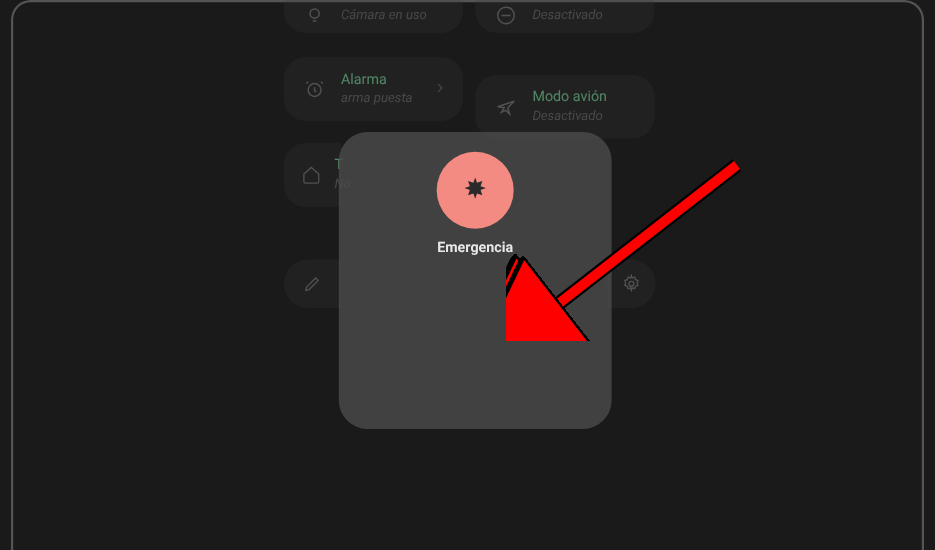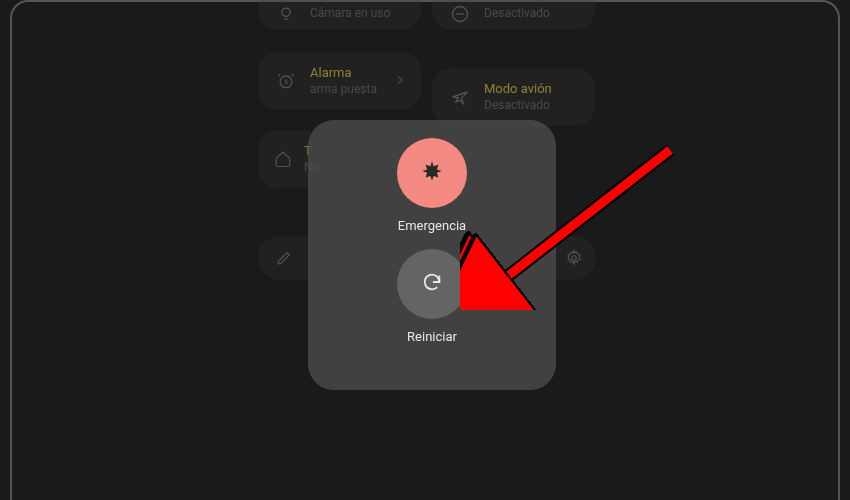--- a/index.html
+++ b/index.html
@@ -49,25 +49,26 @@
       color: #888;
     }
     .tile-text {
       display: flex;
       flex-direction: column;
       color: #888;
       font-size: 13px;
       line-height: 1.3;
     }
     .tile-title {
-      color: #fde047;
+      color: #86efac;
     }
     .tile-subtitle {
       color: #777;
       font-size: 12px;
+      font-style: italic;
     }
     .tile-chevron {
       position: absolute;
       right: 14px;
       color: #777;
     }
     .tile-camera { top: -5px; left: 258px; width: 163px; height: 35px; border-radius: 0 0 20px 20px; padding-top: 2px; }
     .tile-dnd { top: -5px; left: 432px; width: 163px; height: 35px; border-radius: 0 0 20px 20px; padding-top: 2px; }
     .tile-alarm { top: 52px; left: 258px; width: 163px; height: 58px; }
     .tile-airplane { top: 68px; left: 432px; width: 163px; height: 58px; }
@@ -112,21 +113,21 @@
       background: #f48b82;
       color: #2a2a2a;
     }
     .btn-gray {
       background: rgba(130, 130, 130, 0.55);
       color: #e8e8e8;
     }
     .power-label {
       color: #e8e8e8;
       font-size: 13px;
-      font-weight: 400;
+      font-weight: 700;
     }
     .row2 {
       margin-top: 16px;
       justify-content: center;
     }
     .arrow-annotation {
       position: absolute;
       top: 130px;
       left: 460px;
       pointer-events: none;
@@ -230,33 +231,20 @@
       <div class="power-button btn-emergency">
         <span>
           <svg width="26" height="26" viewBox="0 0 24 24" fill="currentColor">
               <path d="M12 3l1.5 4.5L18 6l-1.5 4.5L21 12l-4.5 1.5L18 18l-4.5-1.5L12 21l-1.5-4.5L6 18l1.5-4.5L3 12l4.5-1.5L6 6l4.5 1.5z"></path>
             </svg>
         </span>
       </div>
       <span class="power-label">Emergencia</span>
     </div>
   </div>
-  <div class="power-row row2">
-    <div class="power-item">
-      <div class="power-button btn-gray">
-        <span>
-          <svg width="22" height="22" viewBox="0 0 24 24" fill="none" stroke="currentColor" stroke-width="2">
-              <path d="M20 12a8 8 0 10-2.3 5.6"></path>
-              <path d="M20 5v7h-7"></path>
-            </svg>
-        </span>
-      </div>
-      <span class="power-label">Reiniciar</span>
-    </div>
-  </div>
 </div>
 
 <svg class="arrow-annotation" width="230" height="180" viewBox="0 0 230 180">
   <defs>
     <marker id="arrowhead" markerWidth="12" markerHeight="12" refX="2" refY="6" orient="auto">
       <polygon points="0 0, 12 6, 0 12" fill="#ff0000" stroke="#000" stroke-width="0.5"></polygon>
     </marker>
   </defs>
   <line x1="210" y1="20" x2="30" y2="160" stroke="#ff0000" stroke-width="10" marker-end="url(#arrowhead)"></line>
   <line x1="210" y1="20" x2="30" y2="160" stroke="#000" stroke-width="12" stroke-opacity="0"></line>

